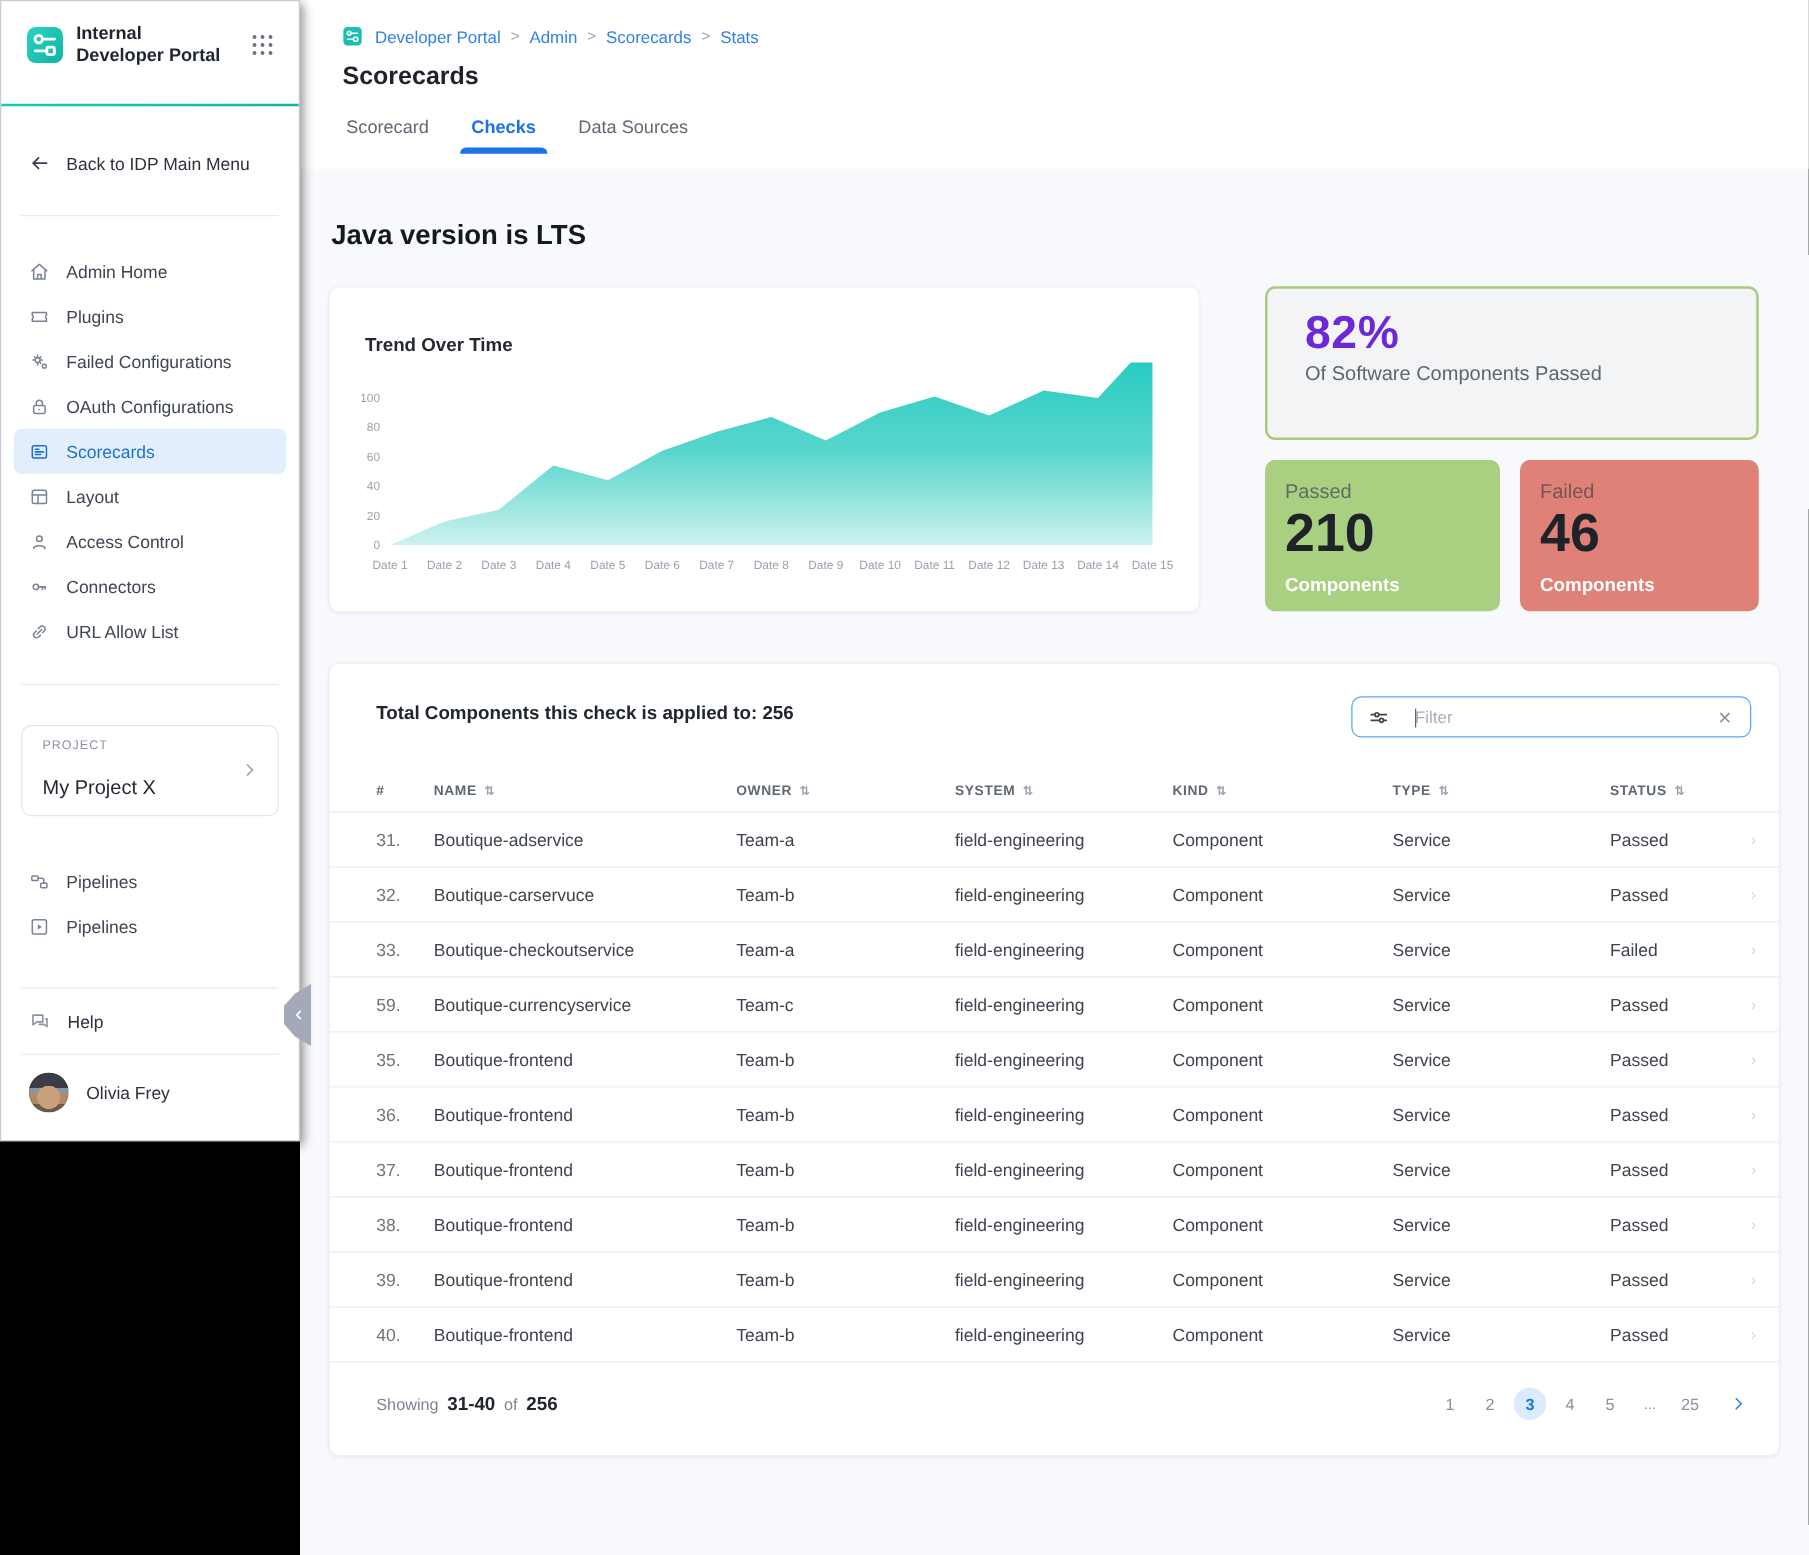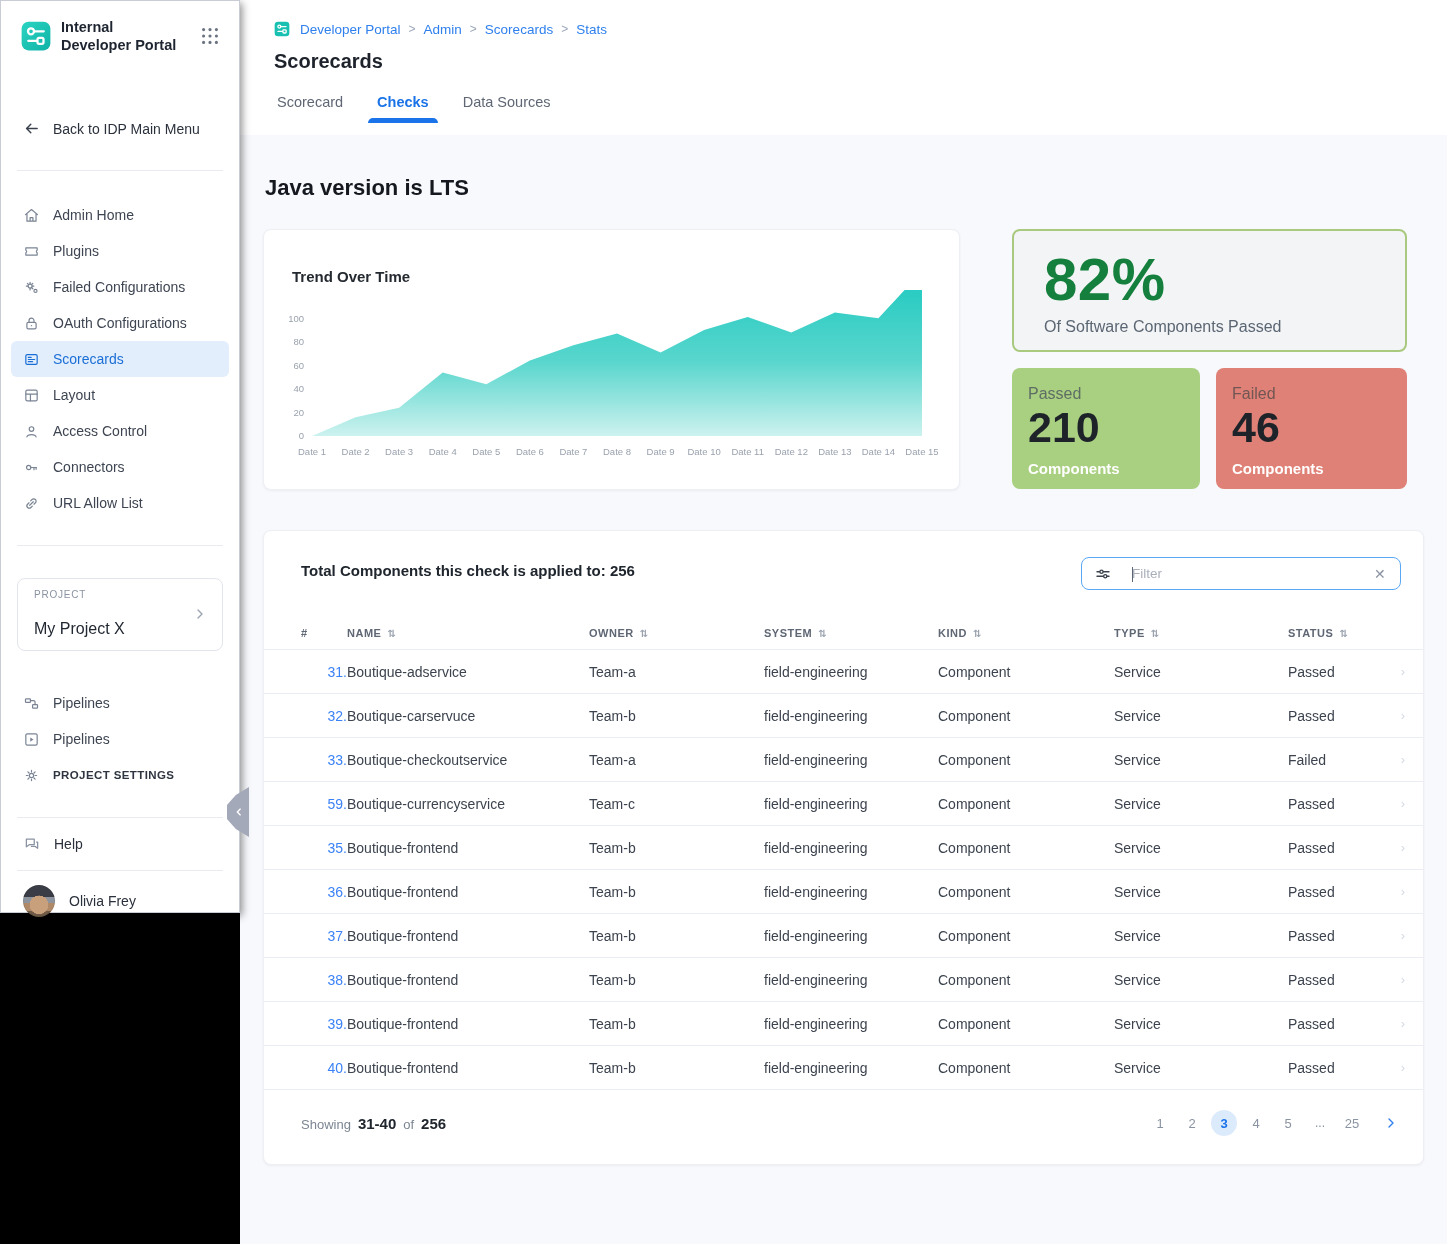--- a/index.html
+++ b/index.html
@@ -61,21 +61,21 @@
   .content { position:absolute; left:0; top:135px; right:0; bottom:0; }
   .check-title { position:absolute; left:25px; top:40px; font-size:22px; font-weight:bold; color:#15181e; }
 
   .card { background:#fff; border:1px solid #edeff4; border-radius:8px; box-shadow:0 1px 3px rgba(16,24,40,.05); }
   .chart-card { position:absolute; left:23px; top:94px; width:697px; height:261px; }
   .chart-title { position:absolute; left:28px; top:38px; font-size:15px; font-weight:600; color:#252a31; }
   .chart-svg { position:absolute; left:8px; top:60px; }
 
   .pct-card { position:absolute; left:772px; top:94px; width:395px; height:123px; background:#f3f4f6;
               border:2px solid #a9c97e; border-radius:8px; padding:14px 30px; }
-  .pct-value { font-size:60px; font-weight:bold; color:#15803d; letter-spacing:.5px; }
+  .pct-value { font-size:37px; font-weight:bold; color:#6d28d9; letter-spacing:.5px; }
   .pct-caption { font-size:16px; color:#5b6673; margin-top:4px; }
   .stat-card { position:absolute; top:233px; height:121px; border-radius:8px; padding:17px 16px 12px 16px;
                display:flex; flex-direction:column; }
   .stat-passed { left:772px; width:188px; background:#a9cf80; }
   .stat-failed { left:976px; width:191px; background:#df8176; }
   .stat-label { font-size:16px; color:#525d60; opacity:.85; }
   .stat-failed .stat-label { color:#5f4f4d; }
   .stat-value { font-size:43px; font-weight:bold; color:#1d2329; line-height:1.05; margin-top:2px; }
   .stat-unit { font-size:15px; font-weight:600; color:#fff; margin-top:auto; }
 
@@ -90,21 +90,21 @@
   .filter-caret { position:absolute; left:50px; top:9px; width:1px; height:15px; background:#5d6674; }
   .filter-clear { width:14px; height:14px; color:#8a93a1; font-size:14px; line-height:14px; cursor:pointer; flex:0 0 auto; }
 
   .t-head, .t-row { display:grid; grid-template-columns:46px 242px 175px 174px 176px 174px 110px 1fr;
                     align-items:center; padding:0 18px 0 37px; }
   .t-head { position:absolute; left:0; right:0; top:86px; height:32px; }
   .th { font-size:11px; font-weight:bold; letter-spacing:.5px; color:#5f6774; display:flex; align-items:center; gap:6px; cursor:pointer; }
   .th .sort-icon { font-size:10px; color:#9aa2ae; }
   .t-body { position:absolute; left:0; right:0; top:118px; }
   .t-row { height:44px; border-top:1px solid #eaedf3; font-size:14px; color:#3c434e; cursor:pointer; }
-  .t-row .cell-num { color:#3b82f6;text-align:right; }
+  .t-row .cell-num { color:#737373; }
   .row-chevron { justify-self:end; color:#d4d9e2; font-size:13px; }
 
   .t-footer { position:absolute; left:0; right:0; top:558px; bottom:0; border-top:1px solid #eaedf3;
               display:flex; align-items:center; justify-content:space-between; padding:0 24px 8px 37px; }
   .showing { display:flex; align-items:baseline; gap:7px; }
   .showing .lbl { font-size:13px; color:#7c8692; }
   .showing .strong { font-size:15px; font-weight:bold; color:#20262e; }
   .pagination { display:flex; align-items:center; gap:6px; }
   .page-btn { min-width:26px; height:26px; border-radius:50%; display:flex; align-items:center; justify-content:center;
               font-size:13px; color:#8a93a1; cursor:pointer; }
@@ -263,29 +263,20 @@
         <span class="mi-label">Pipelines</span>
       </div>
       <div class="menu-item">
         <span class="mi-icon">
           <svg viewBox="0 0 24 24" fill="none" stroke="currentColor" stroke-width="1.7" stroke-linecap="round" stroke-linejoin="round">
             <rect x="4" y="4" width="16" height="16" rx="2"></rect>
             <path d="M10.2 9l4.6 3-4.6 3z" fill="currentColor" stroke="none"></path>
           </svg>
         </span>
         <span class="mi-label">Pipelines</span>
-      </div>
-      <div class="menu-item caps">
-        <span class="mi-icon">
-          <svg viewBox="0 0 24 24" fill="none" stroke="currentColor" stroke-width="1.7" stroke-linecap="round" stroke-linejoin="round">
-            <circle cx="12" cy="12" r="3"></circle>
-            <path d="M12 4.8V7M12 17v2.2M4.8 12H7M17 12h2.2M6.9 6.9l1.6 1.6M15.5 15.5l1.6 1.6M17.1 6.9l-1.6 1.6M8.5 15.5l-1.6 1.6"></path>
-          </svg>
-        </span>
-        <span class="mi-label">PROJECT SETTINGS</span>
       </div>
     </nav>
 
   <div class="side-bottom">
     <hr class="side-hr">
     <div class="help-row">
       <svg viewBox="0 0 24 24" fill="none" stroke="currentColor" stroke-width="1.7" stroke-linejoin="round">
         <path d="M4.5 5.5h10.5v7.2H8.8L4.5 15.8z"></path>
           <path d="M17.5 9.5h2v8.2l-3.2-2.4H10.5"></path>
       </svg>

